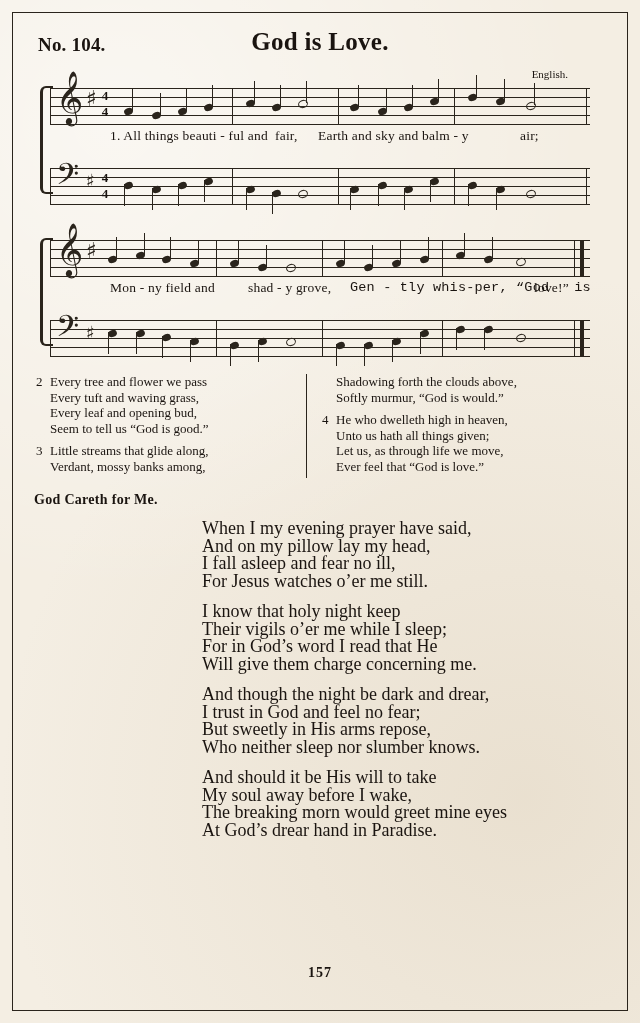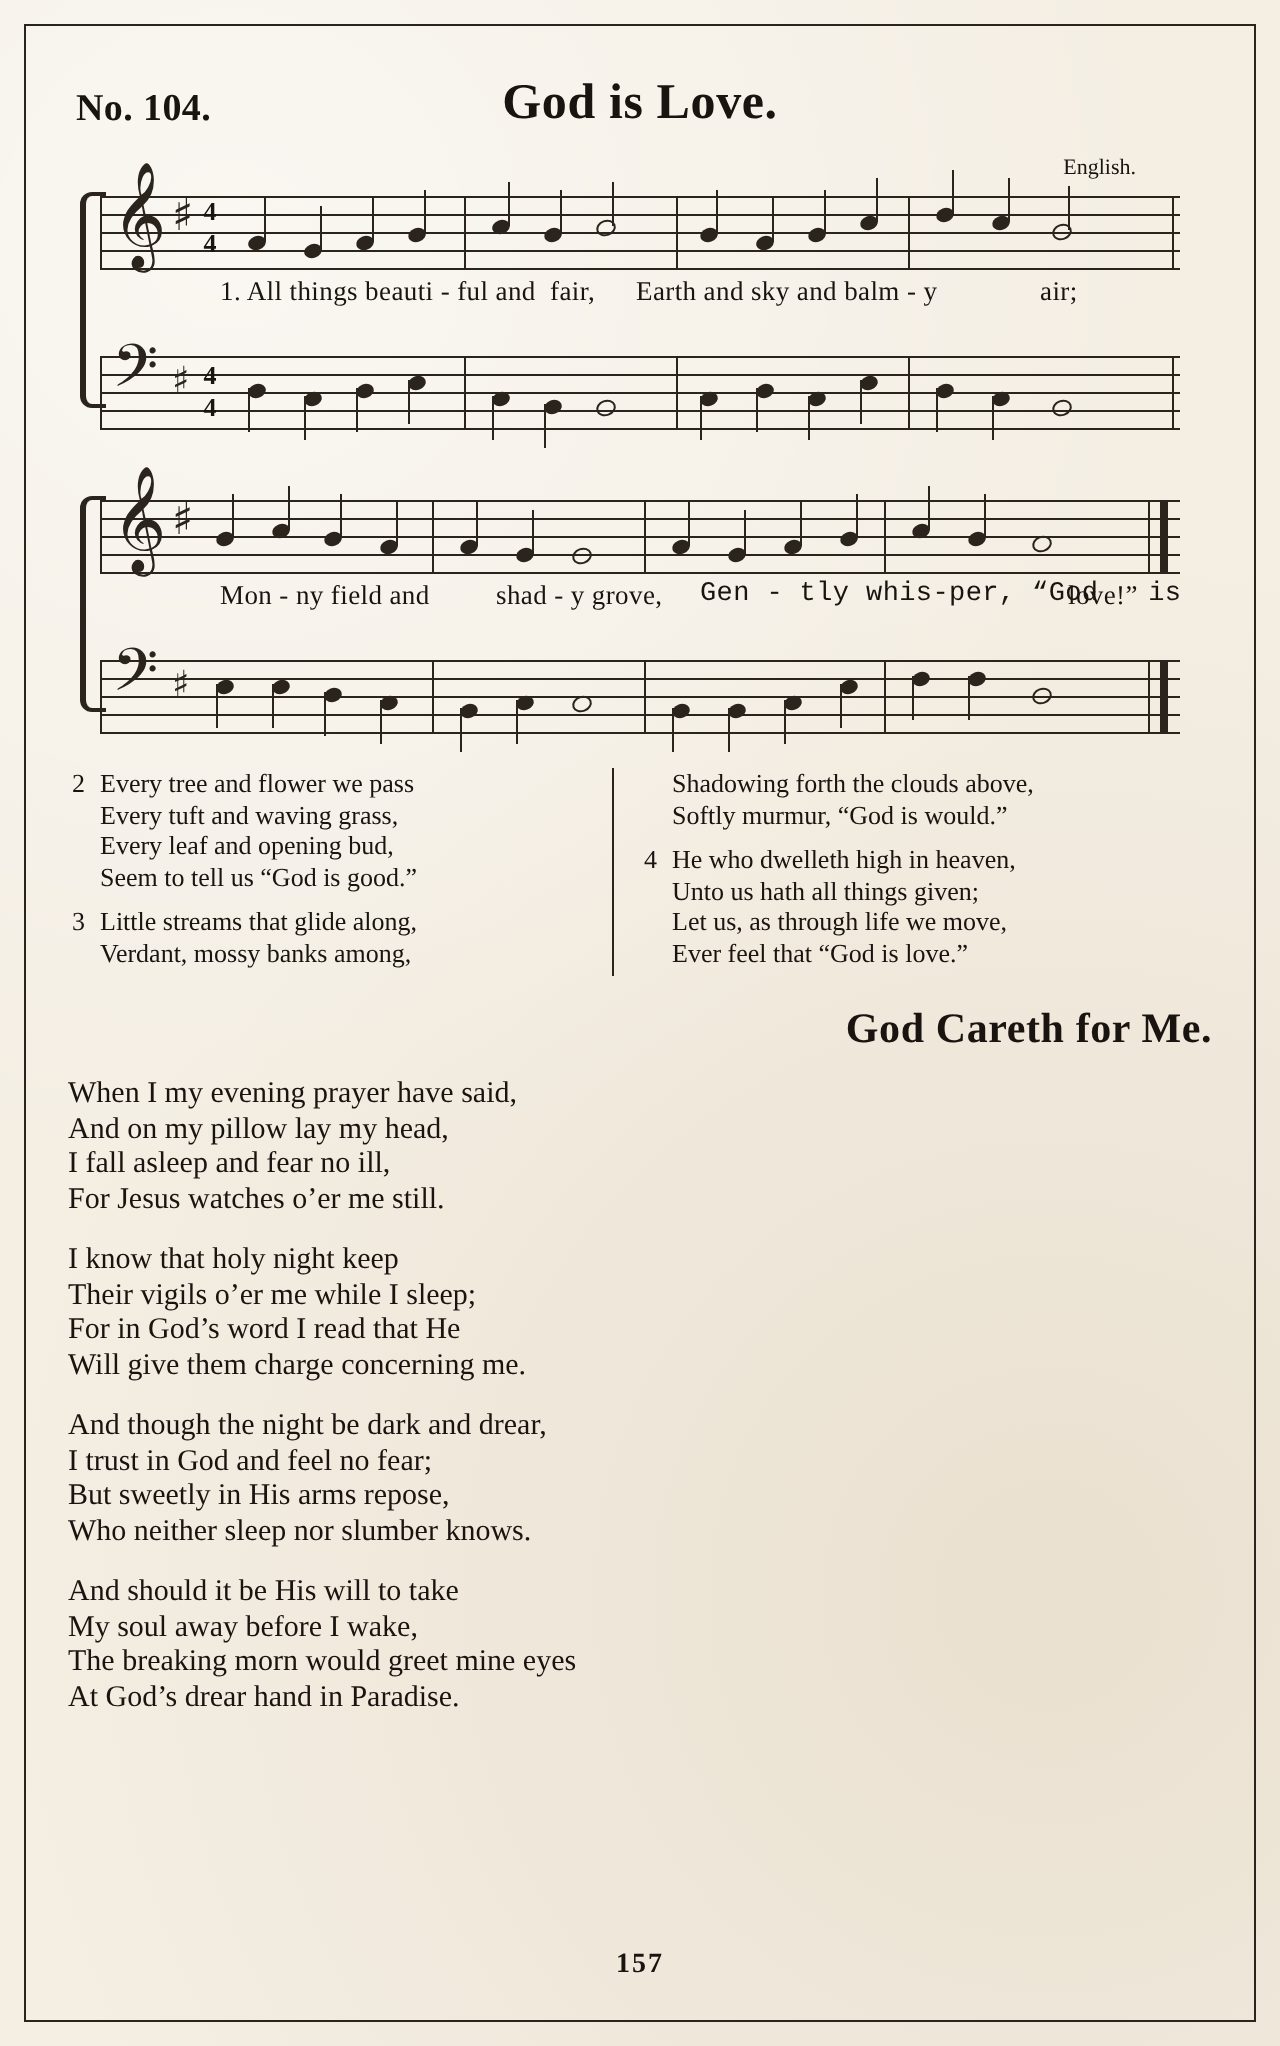--- a/index.html
+++ b/index.html
@@ -28,21 +28,21 @@
   }
   .page-border {
     position: absolute;
     left: 12px; top: 12px;
     width: 616px; height: 999px;
     border: 1.5px solid #2a241c;
     box-sizing: border-box;
   }
   .content {
     position: absolute;
-    left: 34px; top: 34px;
+    left: 34px; top: 24px;
     width: 572px;
     height: 963px;
   }
 
   
   .hymn-header {
     position: relative;
     height: 34px;
   }
   .hymn-number {
@@ -206,28 +206,29 @@
     display: block;
     white-space: pre;
   }
 
   
   .hymn2 {
     position: relative;
     margin-top: 6px;
   }
   .hymn2-title {
-    text-align: right;
-    font-size: 21px;
+    text-align: left;
+    font-size: 14px;
     font-weight: bold;
     letter-spacing: 0.3px;
     margin-bottom: 12px;
   }
   .hymn2-body {
-    font-size: 15px;
+    margin-left: 168px;
+    font-size: 18px;
     line-height: 17.5px;
   }
   .stanza {
     margin-bottom: 13px;
   }
   .stanza .sline {
     display: block;
     white-space: pre;
   }
 

